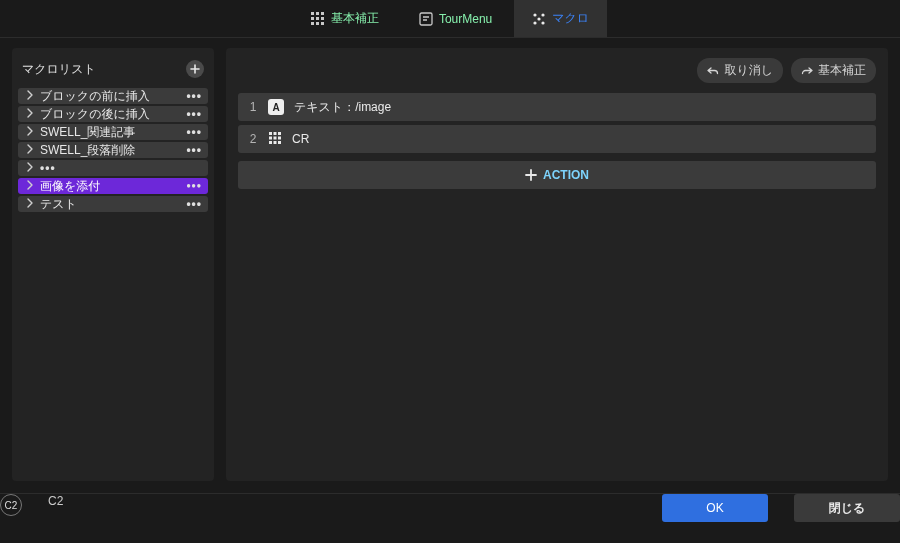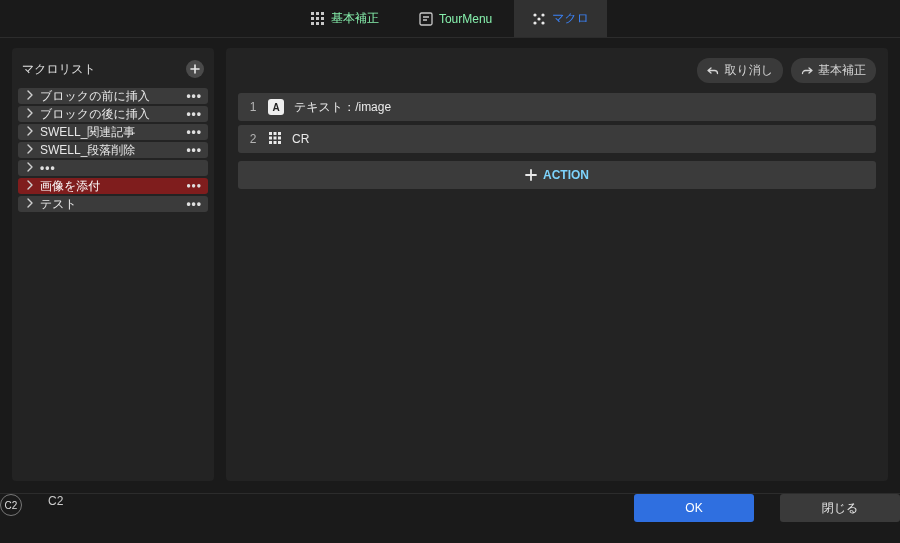--- a/index.html
+++ b/index.html
@@ -43,21 +43,21 @@
     width: 18px; height: 18px; border-radius: 50%;
     background: #4a4a4a; display: flex; align-items: center; justify-content: center;
     cursor: pointer;
   }
   .macro-item {
     display: flex; align-items: center; gap: 6px;
     background: #3b3b3b; color: #e8e8e8;
     height: 16px; margin: 2px 6px; padding: 0 6px 0 8px;
     border-radius: 3px; cursor: pointer;
   }
-  .macro-item.selected { background: #7f1d1d; color: #fff; font-family: Liberation Serif, serif; }
+  .macro-item.selected { background: #6d28d9; color: #fff; font-family: Liberation Serif, serif; }
   .macro-item .chev { color: #d0d0d0; }
   .macro-item .lbl { flex: 1; white-space: nowrap; overflow: hidden; text-overflow: ellipsis; }
   .dots { color: #e0e0e0; letter-spacing: 1px; font-weight: bold; cursor: pointer; }
   .content { flex: 1; padding: 10px 12px; }
   .content-top {
     display: flex; justify-content: flex-end; gap: 8px;
     margin-bottom: 10px;
   }
   .pill {
     display: flex; align-items: center; gap: 5px;
@@ -90,26 +90,26 @@
     border-top: 1px solid #2c2c2c;
   }
   .c2-badge {
     width: 22px; height: 22px; border-radius: 50%;
     border: 1px solid #777; display: flex; align-items: center; justify-content: center;
     font-size: 10px; color: #ddd;
   }
   .c2-text { color: #ccc; font-size: 12px; }
   .spacer { flex: 1; }
   .btn {
-    width: 120px; height: 28px; border-radius: 3px;
+    width: 106px; height: 28px; border-radius: 3px;
     display: flex; align-items: center; justify-content: center;
     cursor: pointer; font-size: 12px;
   }
   .btn.primary { background: #2f6fe0; color: #fff; }
-  .btn.secondary { background: #3a3a3a; color: #e8e8e8; }
+  .btn.secondary { background: #3a3a3a; color: #e8e8e8; font-weight: bold; }
 </style>
 </head>
 <body>
 
 <div class="tabs">
   <div class="tab">
     <span class="icon">
       <svg width="14" height="14" viewBox="0 0 14 14">
           <g fill="#c8c8c8">
         <rect x="0" y="0" width="3" height="3"></rect>

